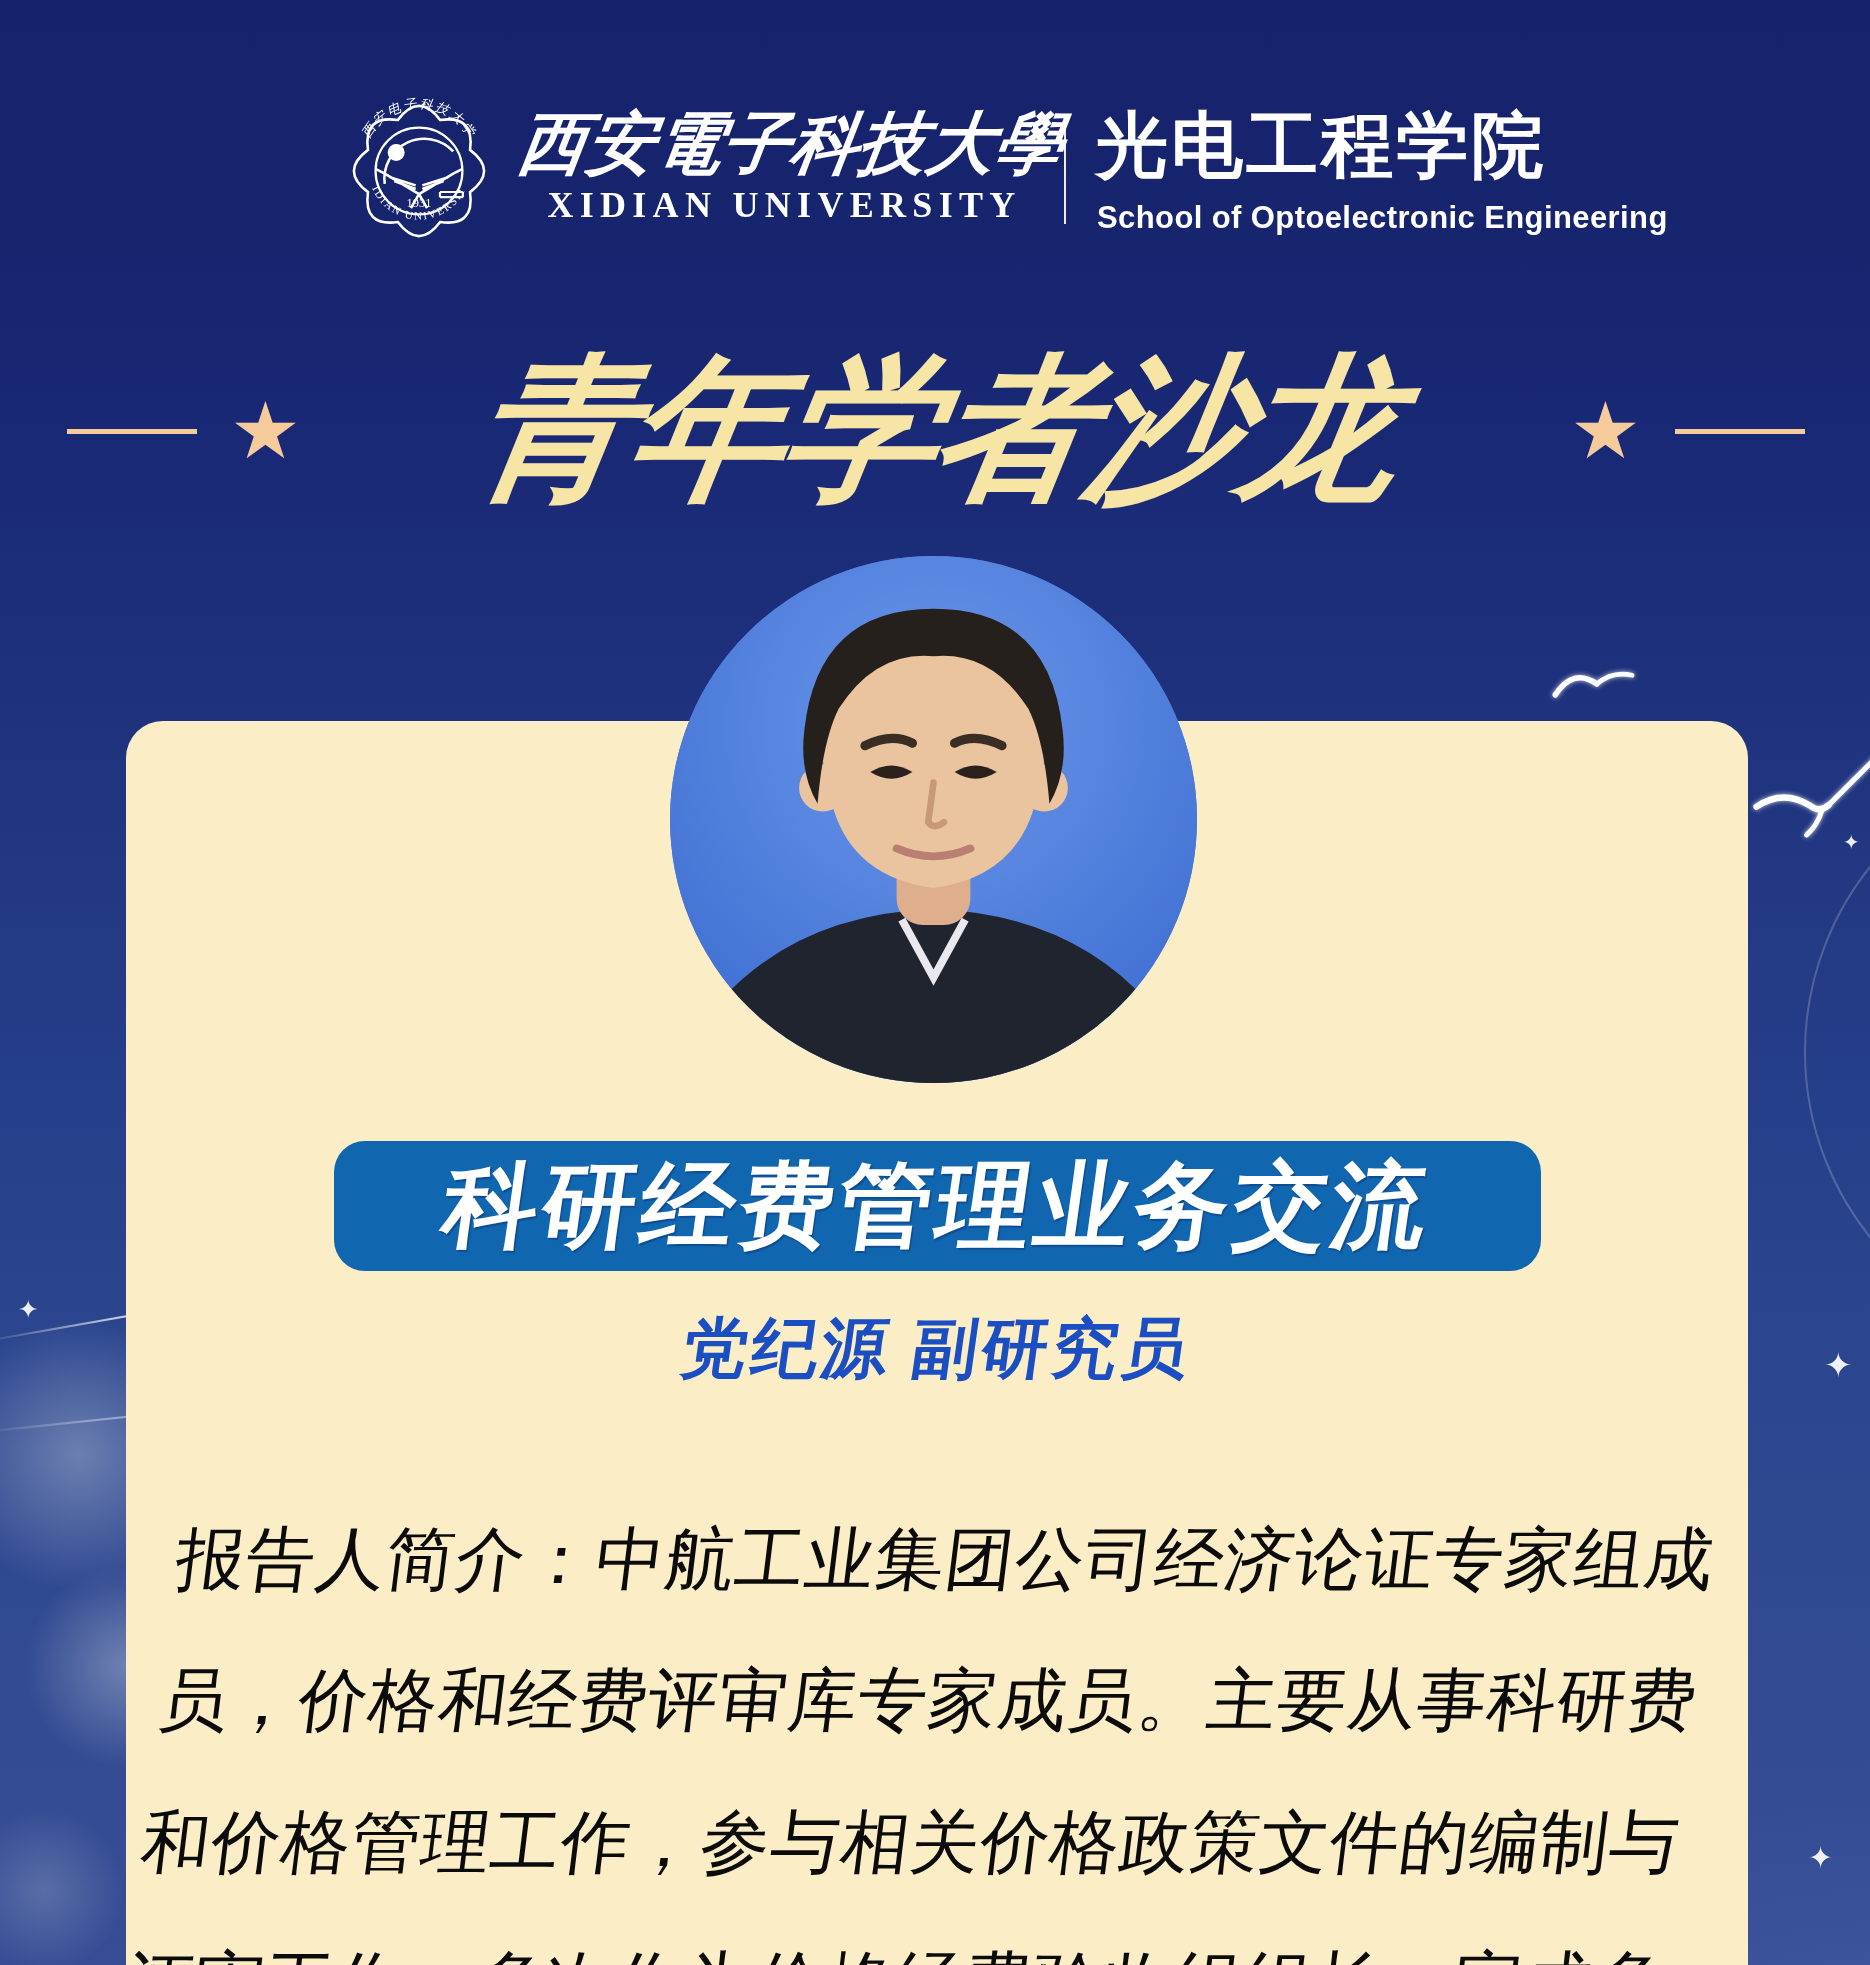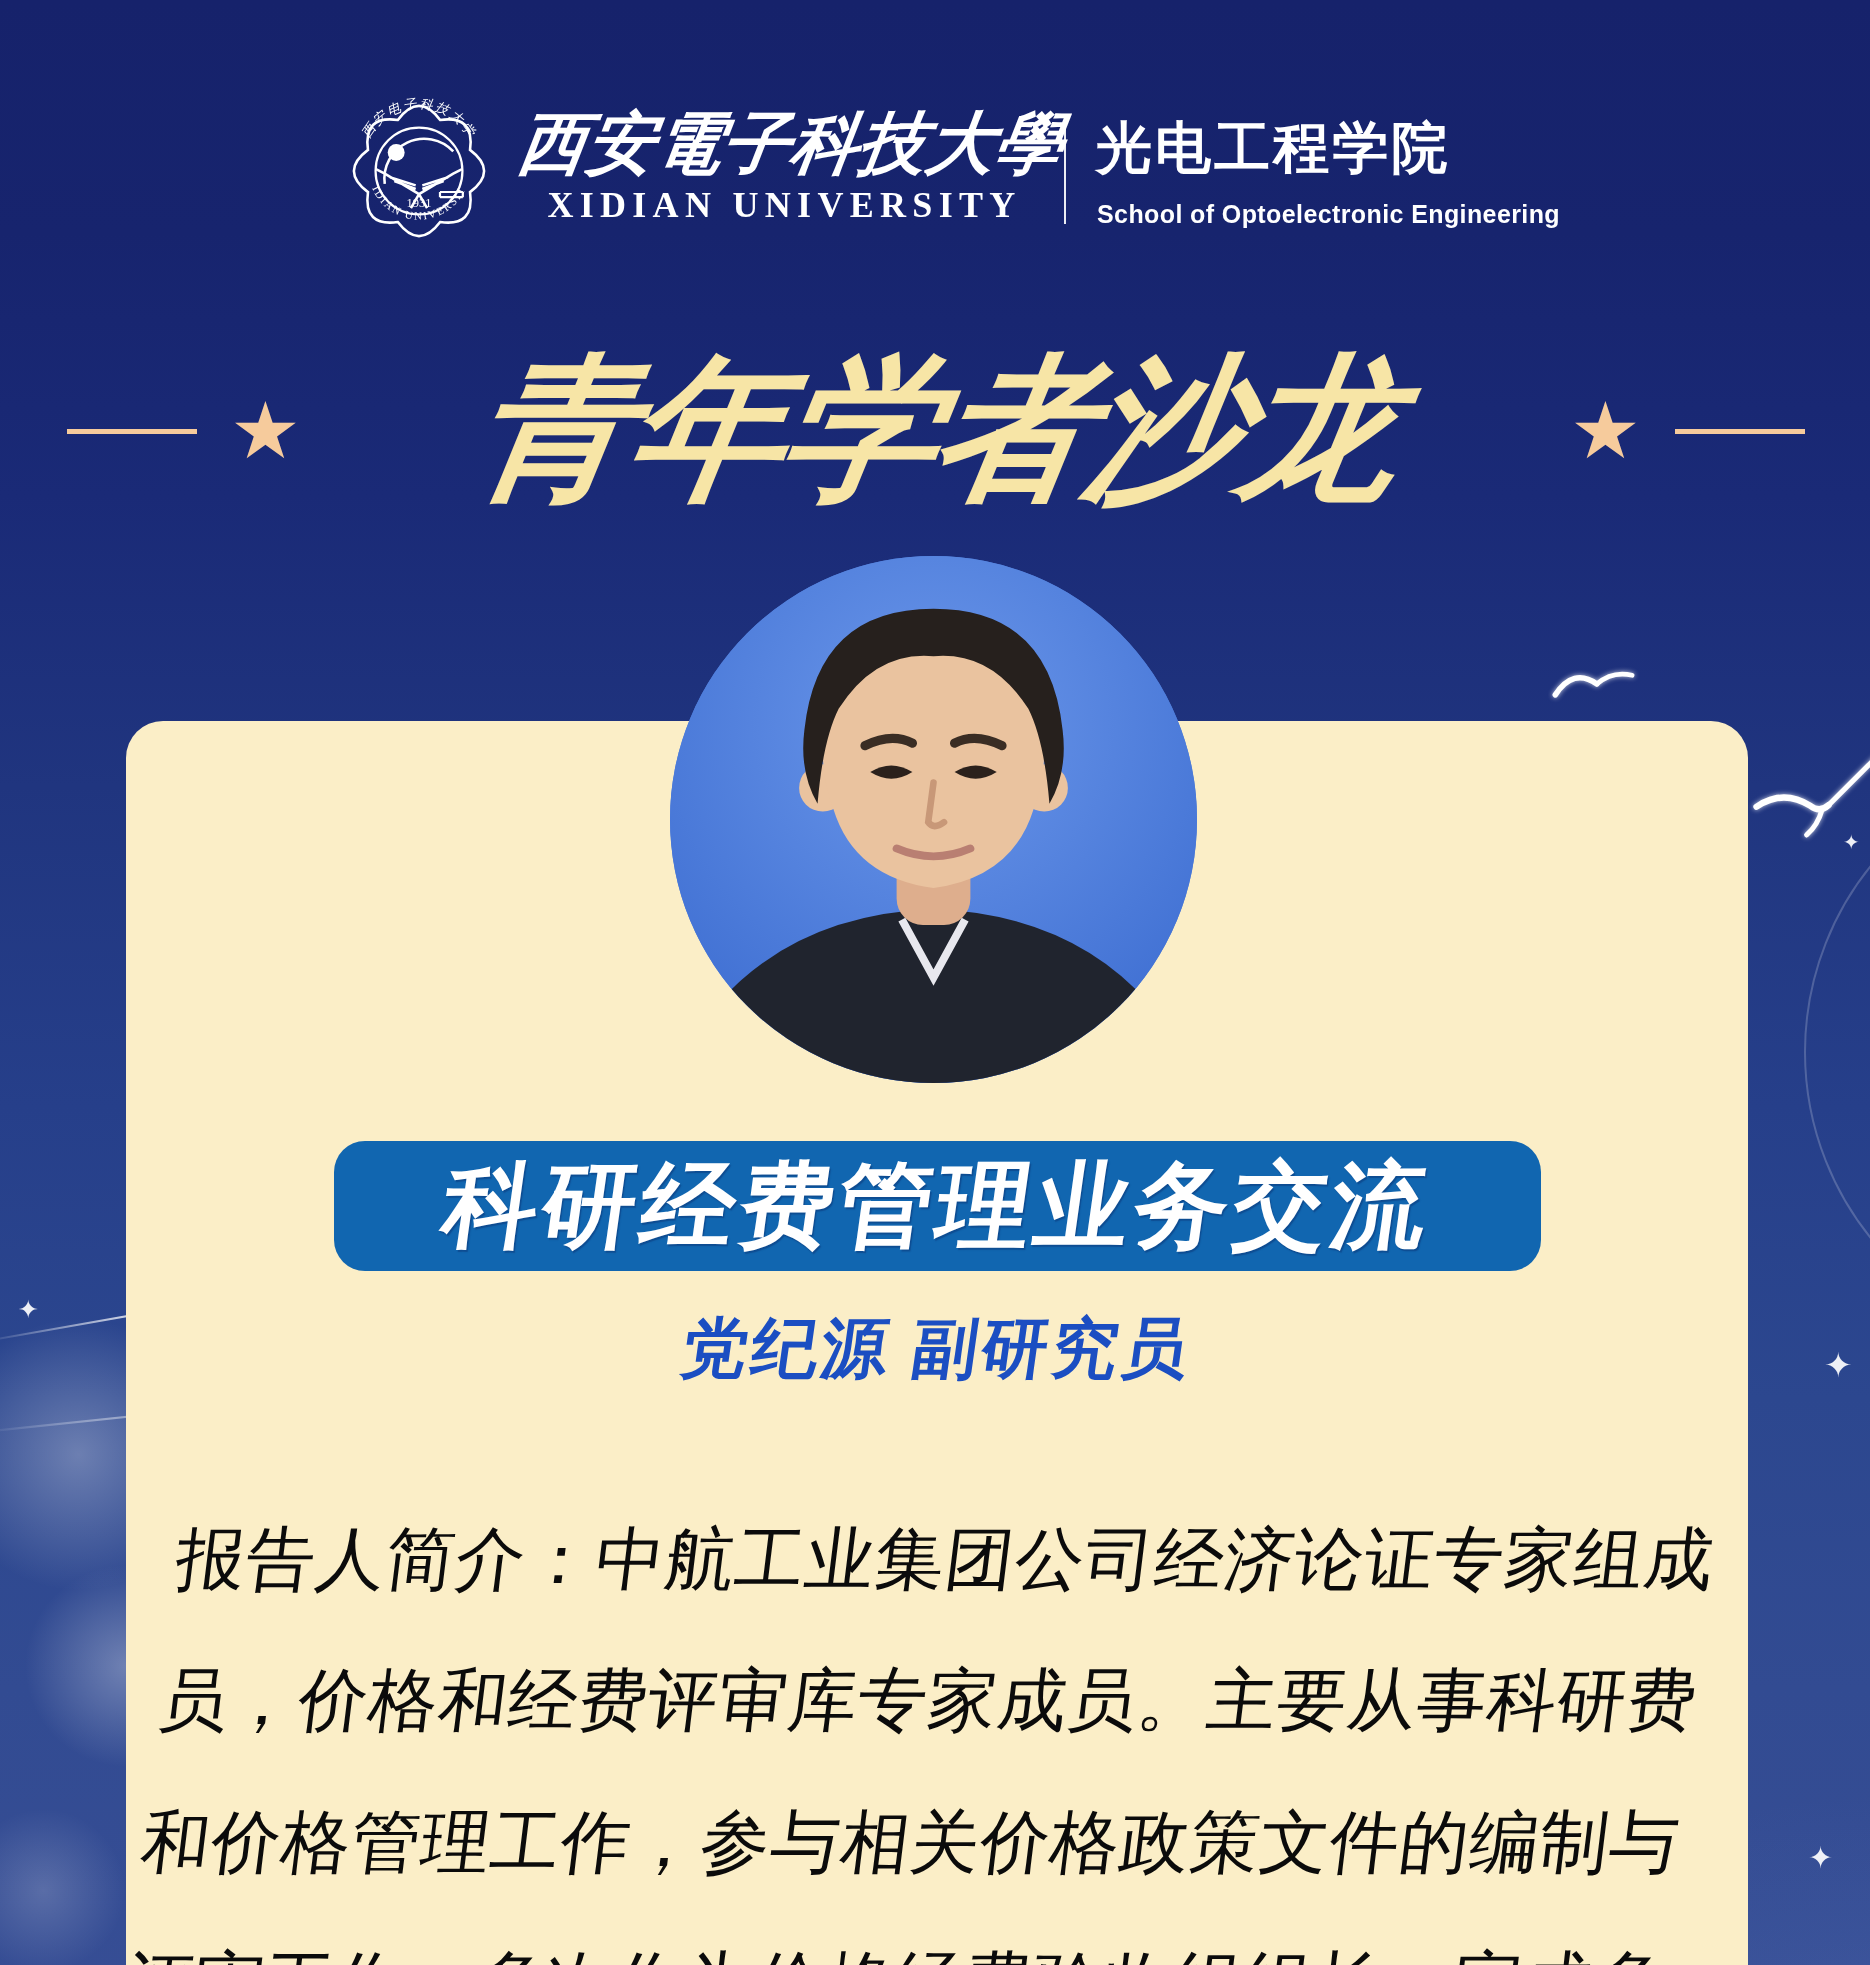--- a/index.html
+++ b/index.html
@@ -29,24 +29,24 @@
   
   .seal{position:absolute;left:338px;top:90px;width:162px;height:162px;z-index:2;}
   .seal path,.seal circle.ring{stroke:#fff;fill:none;}
   .seal text{fill:#fff;}
   .h-script{position:absolute;left:519px;top:99px;width:531px;text-align:center;
     font-style:italic;font-weight:700;font-size:68px;color:#fff;z-index:2;
     transform:skewX(-8deg);white-space:nowrap;}
   .h-en{position:absolute;left:519px;top:184px;width:531px;text-align:center;
     font-weight:700;font-size:36px;letter-spacing:6.3px;color:#fff;z-index:2;white-space:nowrap;}
   .h-divider{position:absolute;left:1064px;top:117px;width:2px;height:107px;background:rgba(255,255,255,.92);z-index:2;}
-  .h-school{position:absolute;left:1096px;top:111px;font-family:Liberation Mono, monospace;
-    font-weight:900;font-size:56px;letter-spacing:3.1px;color:#fff;z-index:2;white-space:nowrap;}
+  .h-school{position:absolute;left:1096px;top:98px;font-family:Liberation Mono, monospace;
+    font-weight:900;font-size:72px;letter-spacing:3.1px;color:#fff;z-index:2;white-space:nowrap;}
   .h-school-en{position:absolute;left:1097px;top:200px;font-family:"Liberation Sans","DejaVu Sans",sans-serif;
-    font-weight:700;font-size:25px;letter-spacing:0.4px;color:#fff;z-index:2;white-space:nowrap;}
+    font-weight:700;font-size:31px;letter-spacing:0.4px;color:#fff;z-index:2;white-space:nowrap;}
 
   
   .event-title{position:absolute;left:50%;top:325px;transform:translateX(-50%) skewX(-9deg);
     font-style:italic;font-weight:700;font-size:157px;letter-spacing:-3.9px;color:#f7e5a6;
     z-index:2;white-space:nowrap;}
   .star{position:absolute;font-family:"DejaVu Sans",sans-serif;font-size:79px;line-height:1;color:#f6cb9c;z-index:2;}
   .star-line{position:absolute;top:429px;height:4.7px;background:#f6cb9c;z-index:2;}
 
   
   .photo{position:absolute;left:670px;top:556px;width:527px;height:527px;border-radius:50%;

